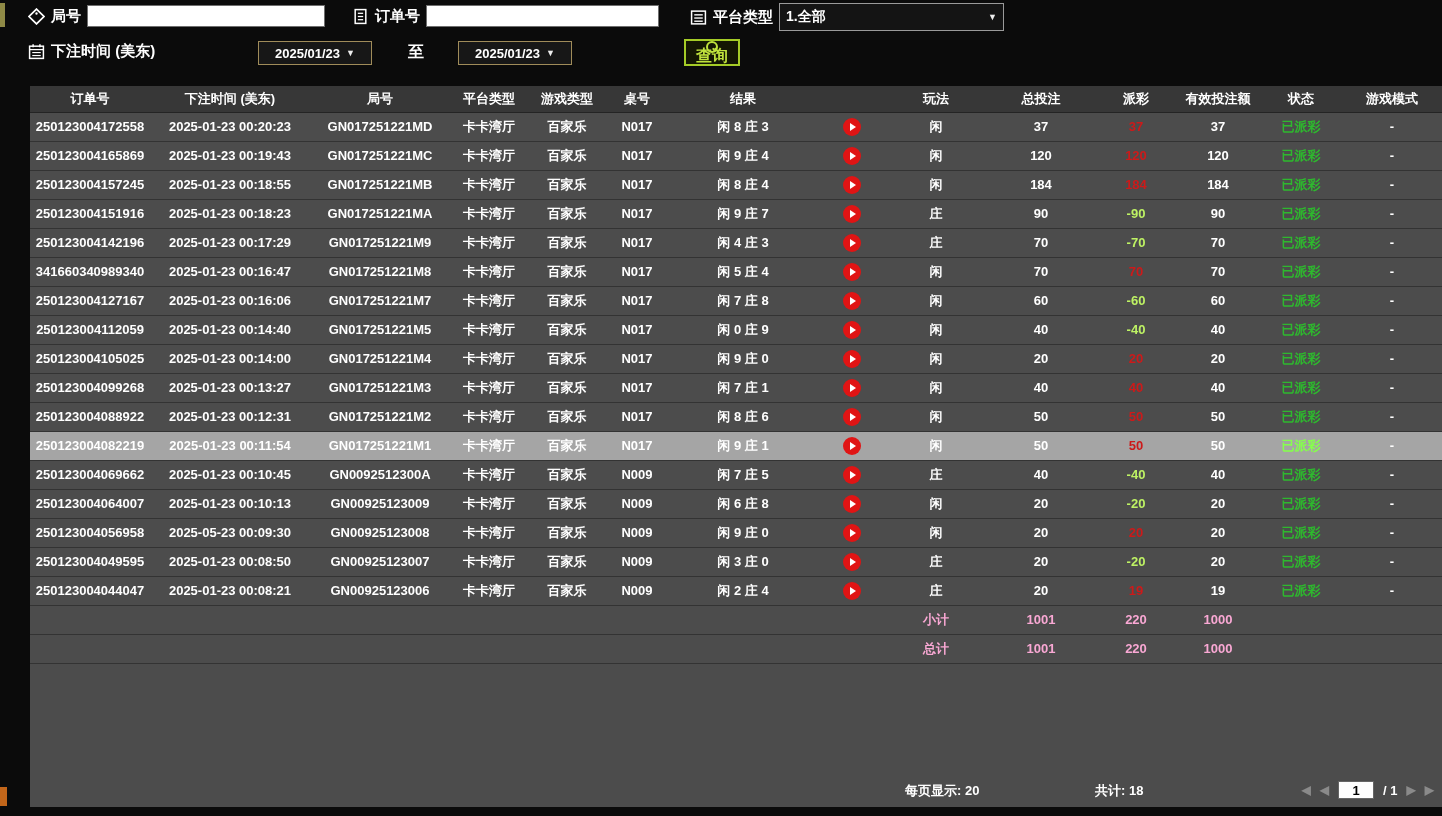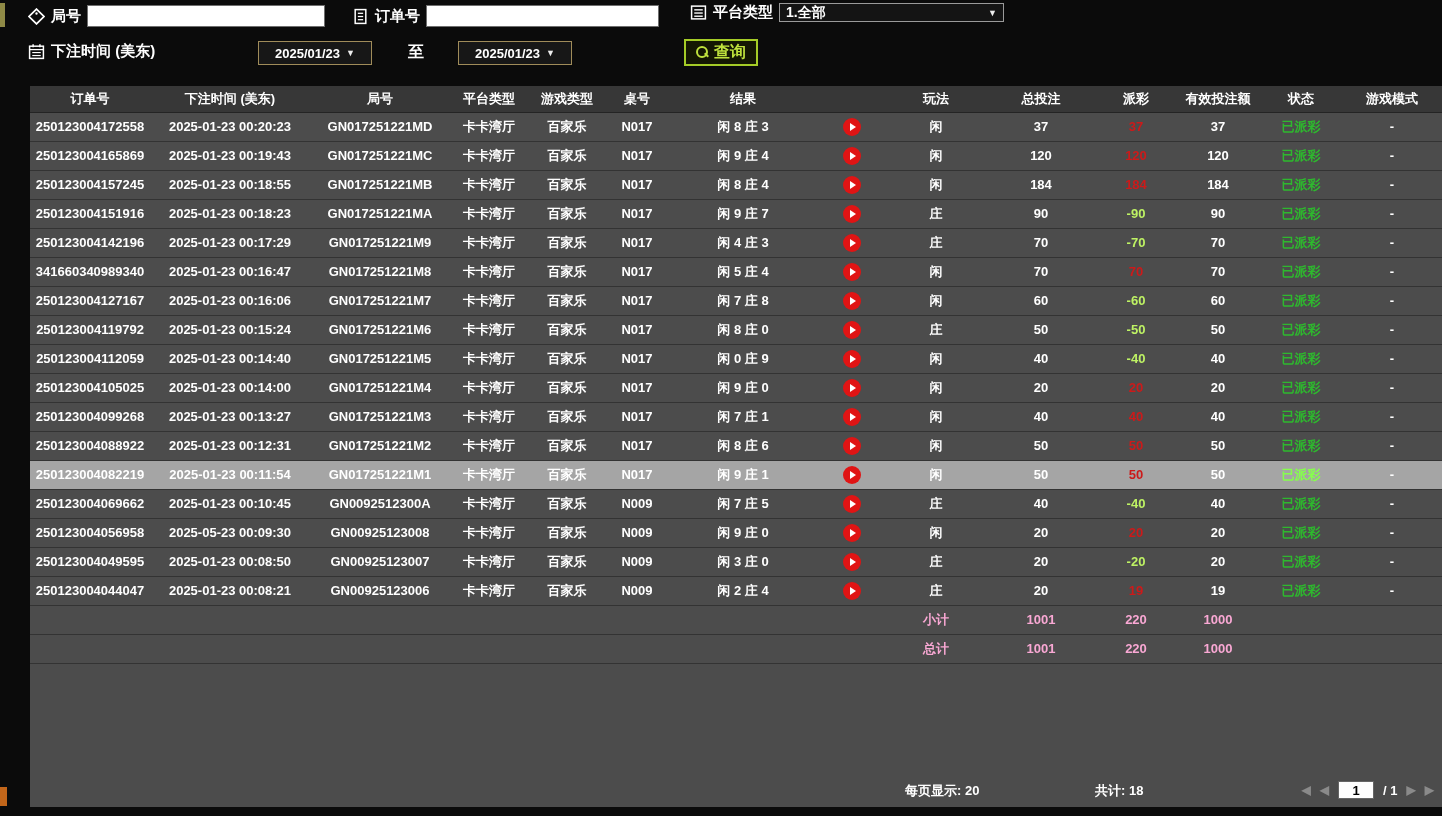--- a/index.html
+++ b/index.html
@@ -15,21 +15,21 @@
   .flabel { color:#fff; }
   .ficon  { display:inline-flex; width:17px; height:17px; }
   .ficon svg { width:100%; height:100%; }
   .txt-input {
     height:22px; background:#fff; border:1px solid #6e6e6e;
     font-size:13px; padding:0 4px; color:#000;
     font-family:"Liberation Sans", sans-serif;
   }
   .dropdown {
     display:flex; align-items:center; justify-content:space-between;
-    height:19px; background:#141414; border:1px solid #9a9a9a;
+    height:28px; background:#141414; border:1px solid #9a9a9a;
     padding:0 6px; font-size:14px; cursor:pointer;
   }
   .dropdown .caret, .datebox .caret { font-size:9px; color:#eee; margin-left:6px; }
   .datebox {
     display:flex; align-items:center; justify-content:center;
     width:114px; height:24px; background:#171717;
     border:1px solid #a08c5a; font-size:13px; font-weight:bold; cursor:pointer;
   }
   .query-btn {
     display:flex; align-items:center; gap:5px;
@@ -147,21 +147,21 @@
 
 <div class="fgroup" style="left:408px; top:42px;">
   <span class="flabel" style="font-size:16px;">至</span>
 </div>
 
 <div class="datebox" style="position:absolute; left:458px; top:41px;">
   <span>2025/01/23</span>
   <span class="caret">▼</span>
 </div>
 
-<div class="query-btn" style="position:absolute; left:684px; top:39px;">
+<div class="query-btn" style="position:absolute; left:684px; top:39px;flex-direction:column;">
   <span class="mag"></span>
   <span>查询</span>
 </div>
 
 <div class="panel">
   <table>
     <colgroup>
       <col style="width:120px">
         <col style="width:160px">
         <col style="width:140px">
@@ -316,38 +316,20 @@
               <span class="tri"></span>
             </span></td>
           <td>闲</td>
           <td>60</td>
           <td class="neg">-60</td>
           <td>60</td>
           <td class="status">已派彩</td>
           <td>-</td>
         </tr>
         <tr>
-          <td>250123004119792</td>
-          <td>2025-01-23 00:15:24</td>
-          <td>GN017251221M6</td>
-          <td>卡卡湾厅</td>
-          <td>百家乐</td>
-          <td>N017</td>
-          <td>闲 8 庄 0</td>
-          <td><span class="play-icon">
-              <span class="tri"></span>
-            </span></td>
-          <td>庄</td>
-          <td>50</td>
-          <td class="neg">-50</td>
-          <td>50</td>
-          <td class="status">已派彩</td>
-          <td>-</td>
-        </tr>
-        <tr>
           <td>250123004112059</td>
           <td>2025-01-23 00:14:40</td>
           <td>GN017251221M5</td>
           <td>卡卡湾厅</td>
           <td>百家乐</td>
           <td>N017</td>
           <td>闲 0 庄 9</td>
           <td><span class="play-icon">
               <span class="tri"></span>
             </span></td>
@@ -438,20 +420,38 @@
           <td>百家乐</td>
           <td>N009</td>
           <td>闲 7 庄 5</td>
           <td><span class="play-icon">
               <span class="tri"></span>
             </span></td>
           <td>庄</td>
           <td>40</td>
           <td class="neg">-40</td>
           <td>40</td>
+          <td class="status">已派彩</td>
+          <td>-</td>
+        </tr>
+        <tr>
+          <td>250123004064007</td>
+          <td>2025-01-23 00:10:13</td>
+          <td>GN00925123009</td>
+          <td>卡卡湾厅</td>
+          <td>百家乐</td>
+          <td>N009</td>
+          <td>闲 6 庄 8</td>
+          <td><span class="play-icon">
+              <span class="tri"></span>
+            </span></td>
+          <td>闲</td>
+          <td>20</td>
+          <td class="neg">-20</td>
+          <td>20</td>
           <td class="status">已派彩</td>
           <td>-</td>
         </tr>
         <tr>
           <td>250123004056958</td>
           <td>2025-05-23 00:09:30</td>
           <td>GN00925123008</td>
           <td>卡卡湾厅</td>
           <td>百家乐</td>
           <td>N009</td>

